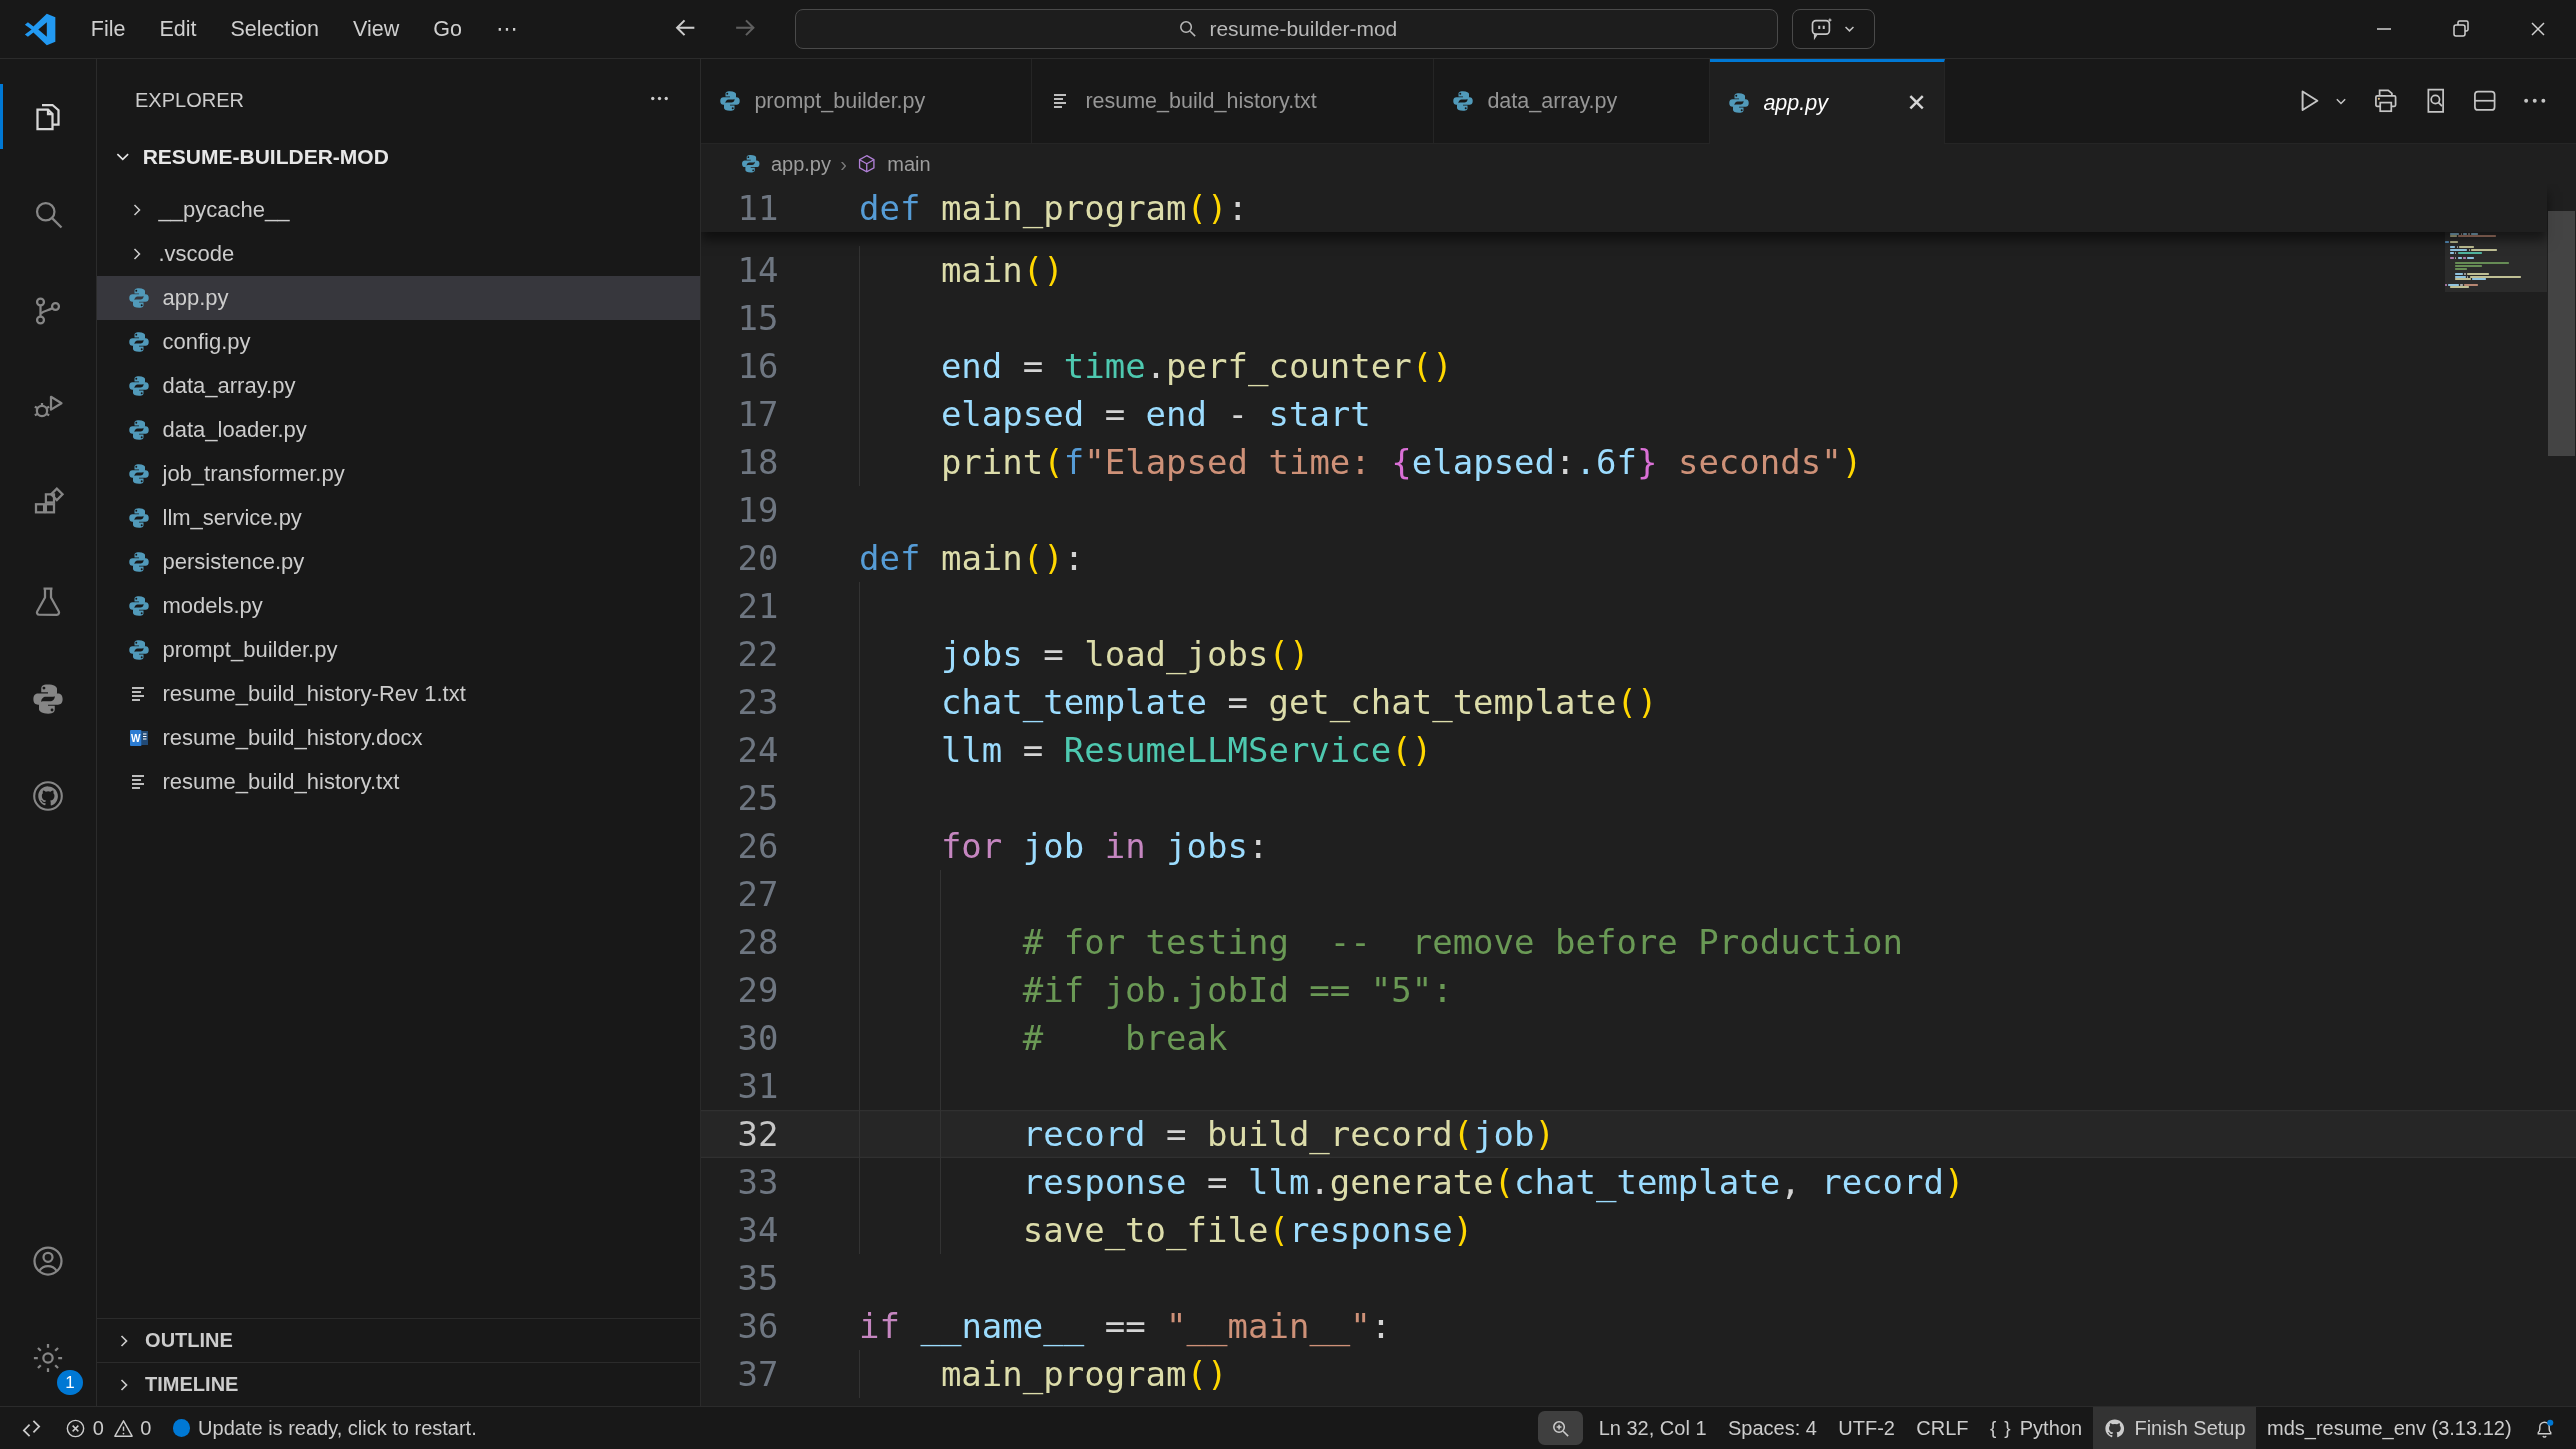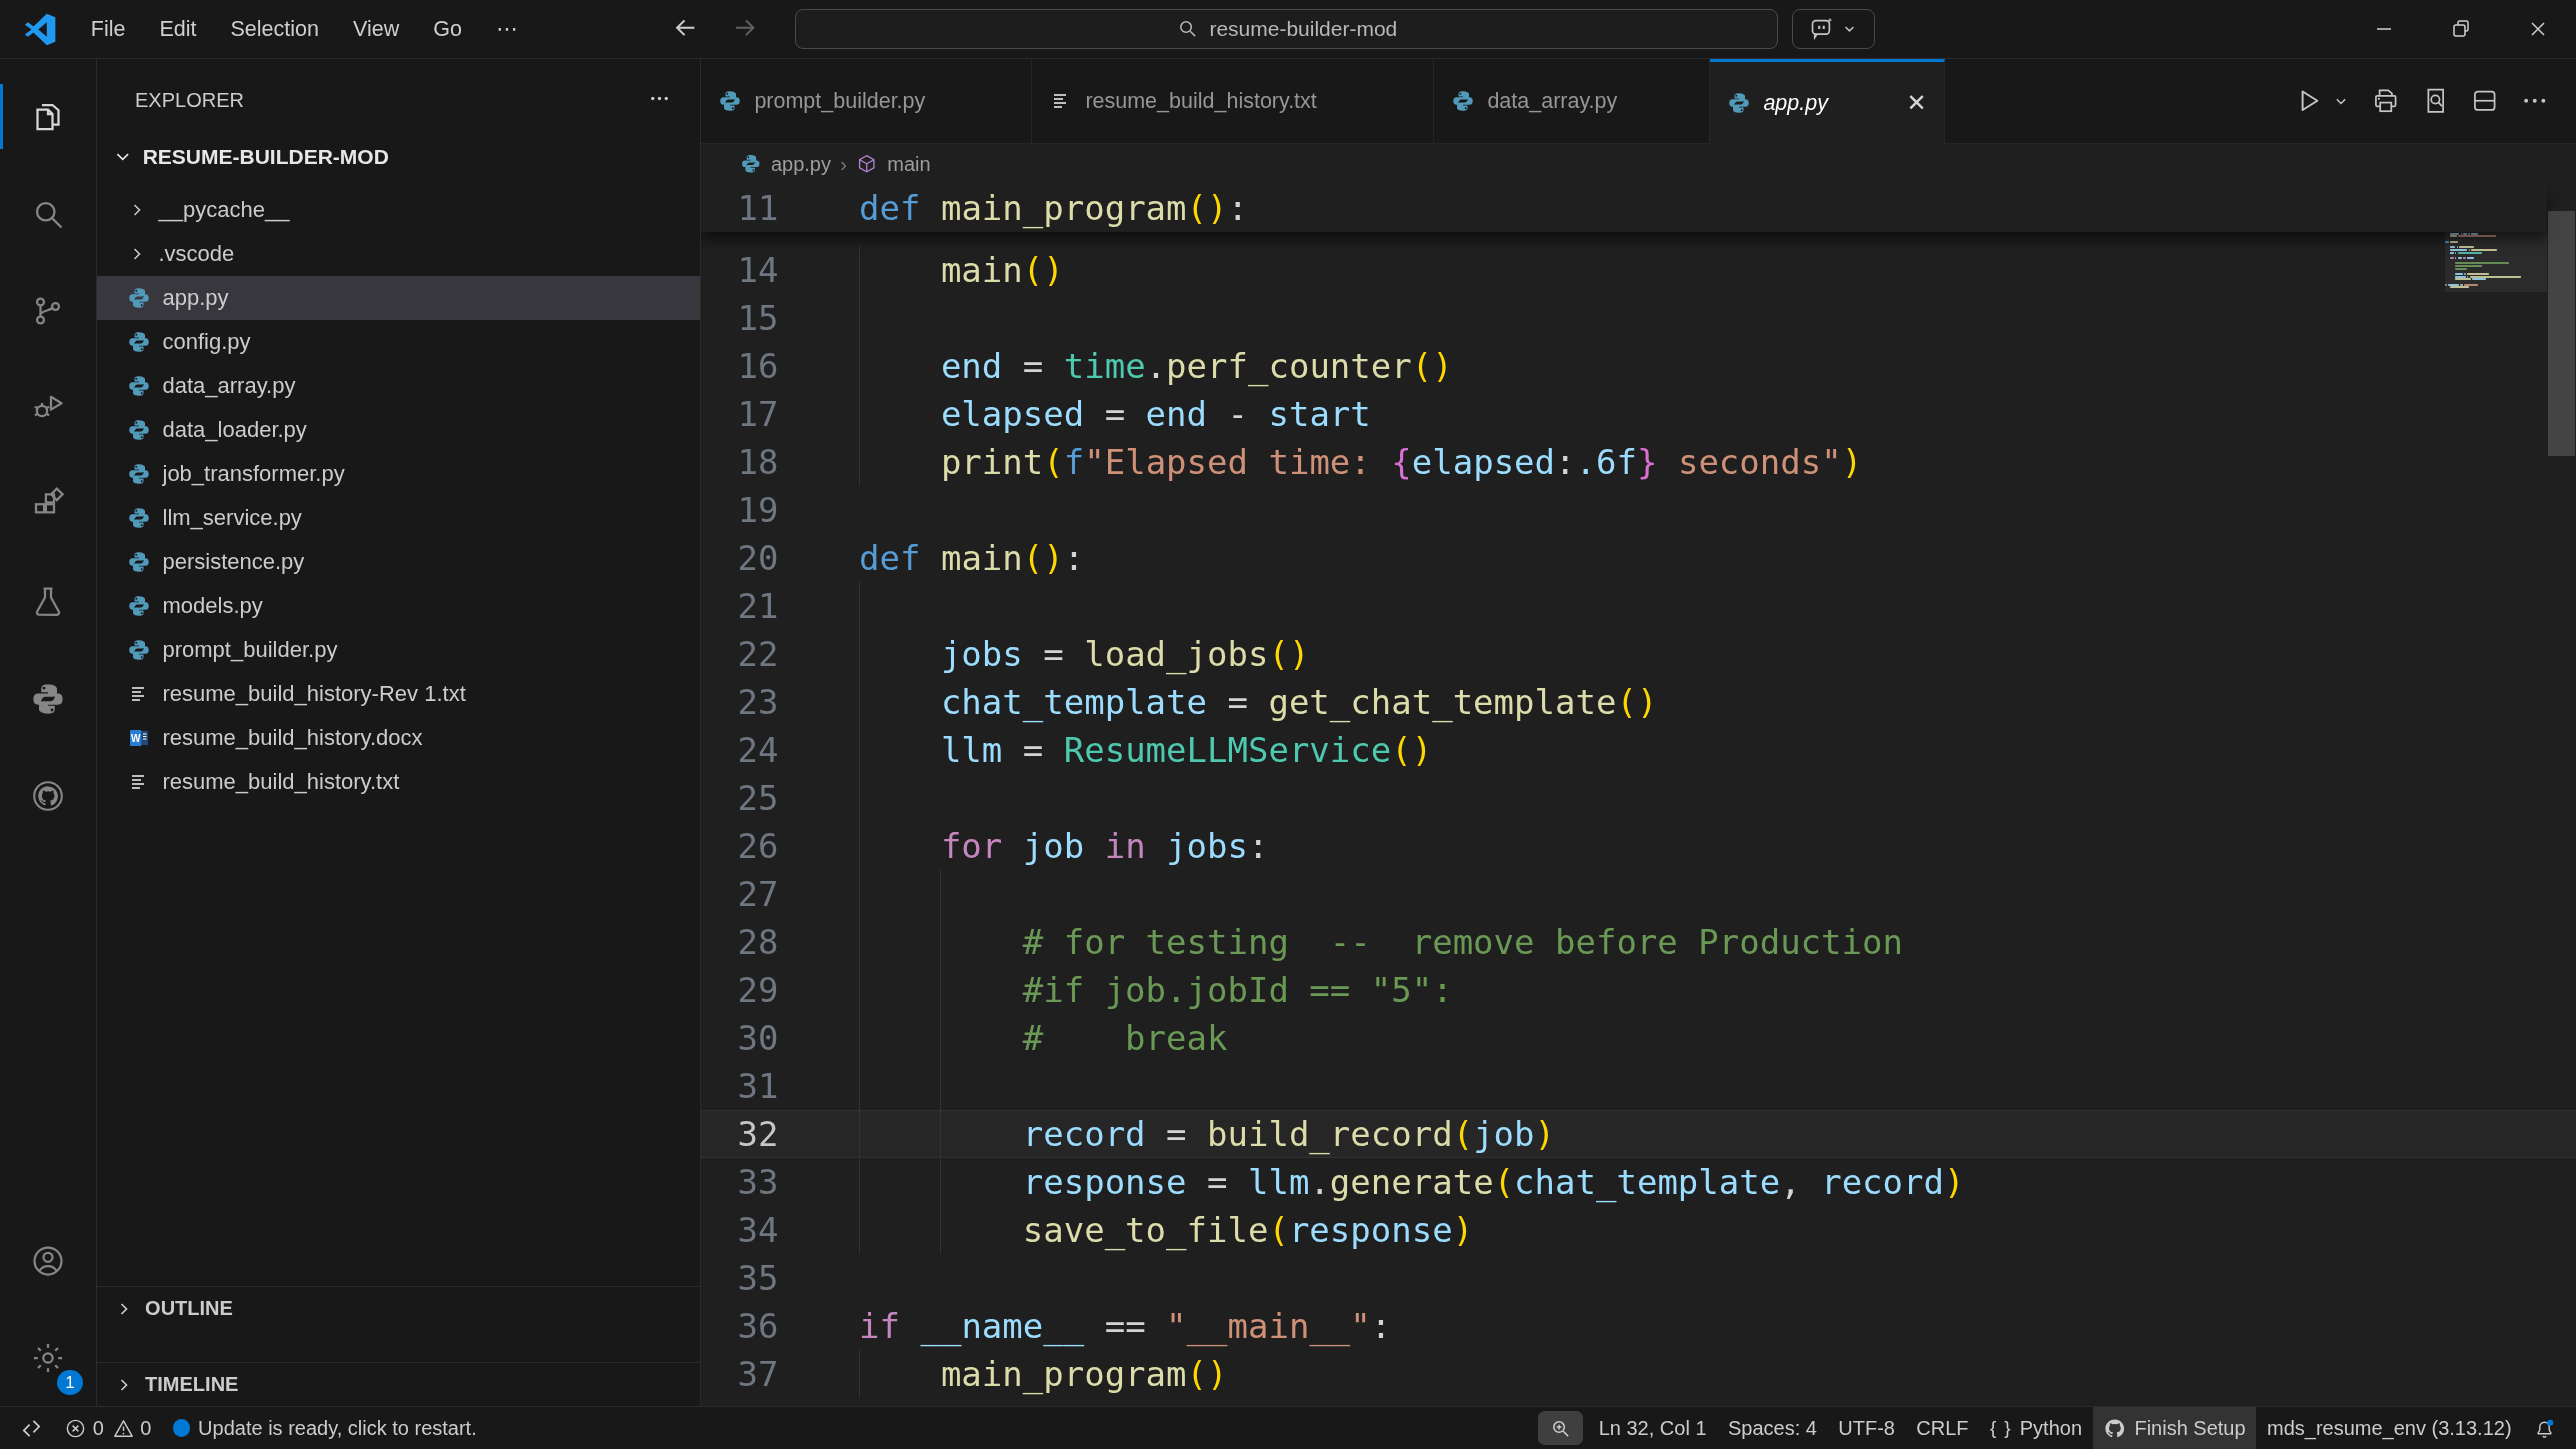--- a/index.html
+++ b/index.html
@@ -36,21 +36,21 @@
   .sb-header svg{width:27px;height:27px;color:#cccccc;}
   .sb-root{height:56px;display:flex;align-items:center;gap:9.4px;padding-left:14.8px;color:#e7e7e7;font-weight:bold;font-size:21px;}
   .sb-root svg{width:21.5px;height:21.5px;}
   .file-list{padding-top:2.7px;}
   .file-row{height:44px;display:flex;align-items:center;gap:12px;padding-left:29.5px;font-size:22px;color:#cccccc;}
   .file-row.selected{background:#37373d;}
   .file-row svg{width:24px;height:24px;flex:none;}
   .file-row .chev{color:#cccccc;width:20px;height:20px;}
   .sb-bottom{position:absolute;bottom:0;left:0;right:0;}
   .sb-sec{height:43px;border-top:1.3px solid #2b2b2b;display:flex;align-items:center;gap:10.7px;padding-left:17.4px;
-    font-weight:bold;font-size:20px;color:#cccccc;margin-top:32px;}
+    font-weight:bold;font-size:20px;color:#cccccc;}
   .sb-sec svg{width:20px;height:20px;}
   .editor-col{flex:1;display:flex;flex-direction:column;background:#1f1f1f;min-width:0;}
   .tabbar{height:84px;background:#181818;display:flex;border-bottom:1.3px solid #252525;}
   .tab{display:flex;align-items:center;gap:12px;padding:0 17.4px;border-right:1.3px solid #252525;font-size:21.5px;color:#969696;
     background:#181818;box-sizing:border-box;height:84px;}
   .tab svg{width:24px;height:24px;flex:none;}
   .tab.active{background:#1f1f1f;color:#ffffff;font-style:italic;border-top:3.4px solid #0078d4;height:85px;margin-bottom:-1.3px;}
   .tab .close{margin-left:auto;font-size:24px;color:#d6d6d6;font-style:normal;padding-left:9.4px;}
   .tab-actions{margin-left:auto;display:flex;align-items:center;gap:20px;padding-right:27px;color:#c5c5c5;}
   .tab-actions svg{width:29.5px;height:29.5px;}
@@ -860,21 +860,21 @@
           </svg>
         </span>
       </div>
       <div class="st-item">
         <span>Ln 32, Col 1</span>
       </div>
       <div class="st-item">
         <span>Spaces: 4</span>
       </div>
       <div class="st-item">
-        <span>UTF-8</span>
+        <span>UTF-2</span>
       </div>
       <div class="st-item">
         <span>CRLF</span>
       </div>
       <div class="st-item">
         <span style="display: inline-flex; align-items: center;">
           <span style="font-size:19px;letter-spacing:1.3px">{ }</span>
         </span>
         <span>Python</span>
       </div>

